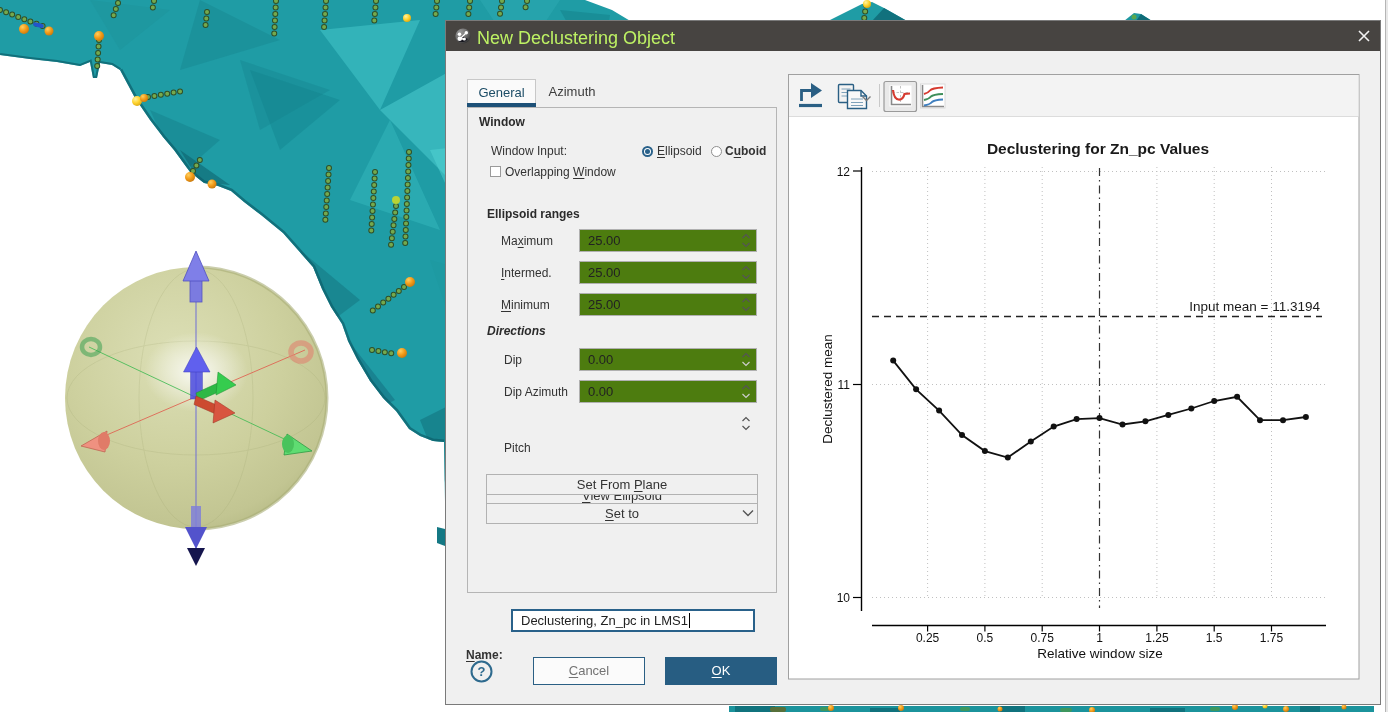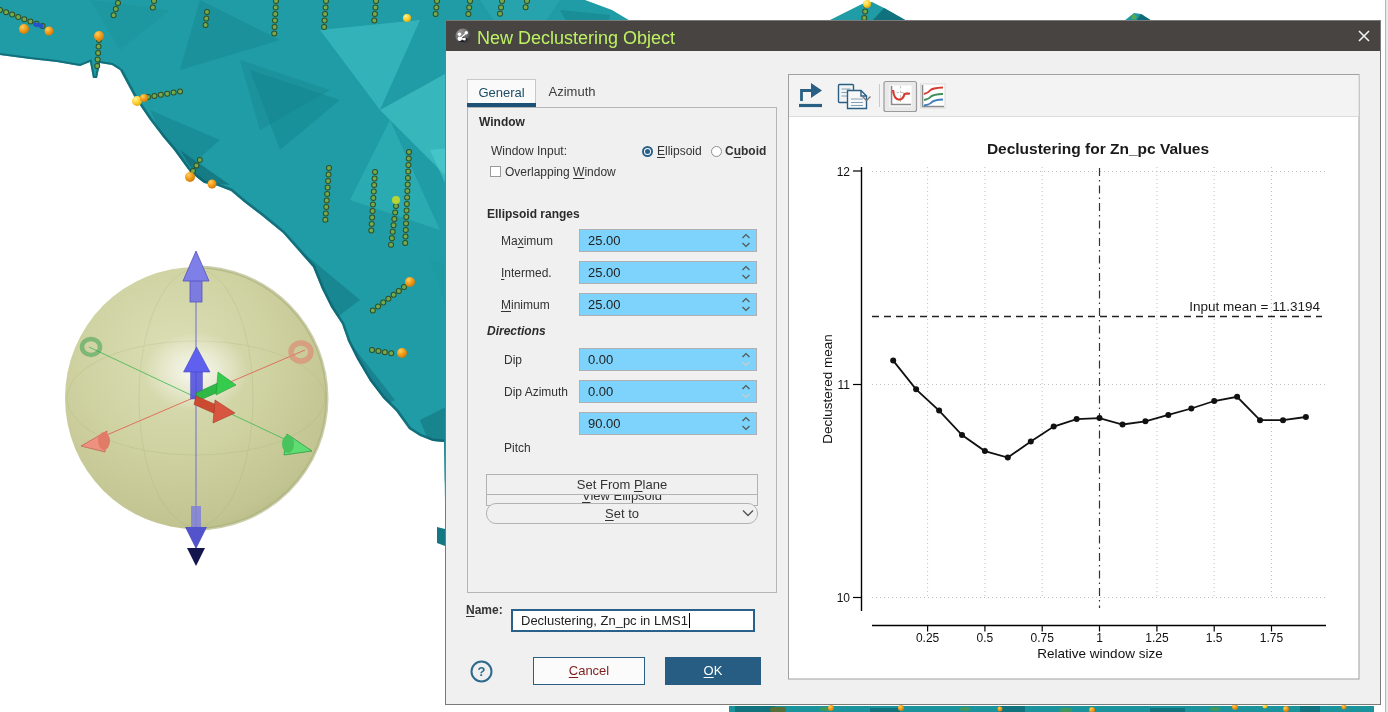--- a/index.html
+++ b/index.html
@@ -5,21 +5,21 @@
   html,body{margin:0;padding:0;width:1388px;height:712px;overflow:hidden;background:#fff;
     font-family:"Liberation Sans",sans-serif;}
   #scene{position:absolute;left:0;top:0;}
   #dlg{position:absolute;left:445px;top:20px;width:936px;height:685px;background:#f0f0f0;
     border:1px solid #7a7a7a;box-sizing:border-box;z-index:10;}
   #titlebar{position:absolute;left:0;top:0;width:100%;height:30px;background:#474441;}
   #title{position:absolute;left:31px;top:7px;color:#bef264;font-size:18px;}
   .abs{position:absolute;}
   .lbl{font-size:12px;color:#333;}
   .bold{font-weight:bold;color:#2b2b2b;}
-  .field{position:absolute;background:#7dd3fc;border:1px solid #b0b0b0;box-sizing:border-box;
+  .field{position:absolute;background:#4d7c0f;border:1px solid #b0b0b0;box-sizing:border-box;
     font-size:13px;color:#222;}
   .btn{position:absolute;background:#f0f0f0;border:1px solid #b2b2b2;box-sizing:border-box;
     font-size:13px;color:#333;text-align:center;}
   u{text-underline-offset:2px;}
 </style>
 </head>
 <body>
 <svg id="scene" width="1388" height="712" viewBox="0 0 1388 712">
 <defs>
   <radialGradient id="ball" cx="0.35" cy="0.3" r="0.9">
@@ -262,21 +262,20 @@
     <div class="abs lbl" style="left:55px;top:247px;"><u>M</u>inimum</div>
     <div class="field" style="left:133px;top:178px;width:178px;height:23px;line-height:21px;padding-left:8px;">25.00</div>
     <div class="field" style="left:133px;top:210px;width:178px;height:23px;line-height:21px;padding-left:8px;">25.00</div>
     <div class="field" style="left:133px;top:242px;width:178px;height:23px;line-height:21px;padding-left:8px;">25.00</div>
     <div class="abs lbl bold" style="left:41px;top:273px;font-style:italic;">Directions</div>
     <div class="abs lbl" style="left:58px;top:302px;">Dip</div>
     <div class="abs lbl" style="left:58px;top:334px;">Dip Azimuth</div>
     <div class="abs lbl" style="left:58px;top:366px;margin-top:24px;">Pitch</div>
     <div class="field" style="left:133px;top:297px;width:178px;height:23px;line-height:21px;padding-left:8px;">0.00</div>
     <div class="field" style="left:133px;top:329px;width:178px;height:23px;line-height:21px;padding-left:8px;">0.00</div>
-    <div class="field" style="left:133px;top:361px;width:178px;height:23px;line-height:21px;padding-left:8px;">90.00</div>
 
     <svg class="abs" style="left:292px;top:178px;" width="16" height="210" viewBox="0 0 16 210">
       <g fill="none" stroke="#555" stroke-width="1.2">
         <path d="M4.5,9 L8,5.5 L11.5,9"></path>
           <path d="M4.5,14 L8,17.5 L11.5,14"></path>
         <path d="M4.5,41 L8,37.5 L11.5,41"></path>
           <path d="M4.5,46 L8,49.5 L11.5,46"></path>
         <path d="M4.5,73 L8,69.5 L11.5,73"></path>
           <path d="M4.5,78 L8,81.5 L11.5,78"></path>
         <path d="M4.5,128 L8,124.5 L11.5,128"></path>
@@ -285,34 +284,34 @@
           <path d="M4.5,197 L8,200.5 L11.5,197"></path>
       </g>
       <g fill="none" stroke="#ccc" stroke-width="1.2">
         <path d="M4.5,133 L8,136.5 L11.5,133"></path>
         <path d="M4.5,165 L8,168.5 L11.5,165"></path>
       </g>
     </svg>
 
     <div class="btn" style="left:40px;top:393.5px;width:272px;height:21px;line-height:20px;margin-top:40px;"><u>V</u>iew Ellipsoid</div>
     <div class="btn" style="left:40px;top:422.5px;width:272px;height:21px;line-height:20px;">Set From <u>P</u>lane</div>
-    <div class="btn" style="left:40px;top:452px;width:272px;height:21px;line-height:20px;border-radius:10px;"><u>S</u>et to</div>
+    <div class="btn" style="left:40px;top:452px;width:272px;height:21px;line-height:20px;"><u>S</u>et to</div>
     <svg class="abs" style="left:296px;top:458px;" width="12" height="8" viewBox="0 0 12 8">
       <path d="M1,1.5 L6,6.5 L11,1.5" fill="none" stroke="#555" stroke-width="1.4"></path>
     </svg>
 
-    <div class="abs lbl" style="left:20px;top:552px;font-weight:bold;"><u>N</u>ame:</div>
+    <div class="abs lbl" style="left:20px;top:597px;font-weight:bold;"><u>N</u>ame:</div>
     <div class="abs" style="left:65px;top:558px;width:244px;height:22.5px;background:#fff;border:2px solid #29618a;box-sizing:border-box;font-size:13px;color:#222;line-height:19px;padding-left:8px;">Declustering, Zn_pc in LMS1<span style="border-left:1px solid #000;margin-left:1px;"></span></div>
 
     <svg class="abs" style="left:24px;top:609px;" width="23" height="23" viewBox="0 0 23 23">
       <circle cx="11.5" cy="11.5" r="10" fill="none" stroke="#2e6a8e" stroke-width="2"></circle>
       <text x="11.5" y="16.2" text-anchor="middle" font-size="13" font-weight="bold" fill="#2e6a8e" font-family="Liberation Sans">?</text>
     </svg>
-    <div class="abs" style="left:87px;top:606px;width:112px;height:28px;background:#fbfbfb;border:1.5px solid #2a5f84;box-sizing:border-box;text-align:center;line-height:25px;font-size:13px;color:#7f1d1d;"><u>C</u>ancel</div>
-    <div class="abs" style="left:219px;top:606px;width:96px;height:28px;background:#275d82;box-sizing:border-box;text-align:center;line-height:28px;font-size:13px;color:#fff;"><u>O</u>K</div>
+    <div class="abs" style="left:87px;top:606px;width:112px;height:28px;background:#fbfbfb;border:1.5px solid #2a5f84;box-sizing:border-box;text-align:center;line-height:25px;font-size:13px;color:#737373;"><u>C</u>ancel</div>
+    <div class="abs" style="left:219px;top:606px;width:112px;height:28px;background:#275d82;box-sizing:border-box;text-align:center;line-height:28px;font-size:13px;color:#fff;"><u>O</u>K</div>
   </div>
 </div>
 <svg id="chart" class="abs" style="left:788px;top:74px;z-index:20;" width="572" height="606" viewBox="788 74 572 606" font-family="Liberation Sans">
 <rect x="788.5" y="74.5" width="570.5" height="604.5" fill="#ffffff" stroke="#a0a0a0" stroke-width="1"></rect>
 <rect x="789" y="75" width="569.5" height="41" fill="#f3f3f3"></rect>
 <line x1="789" y1="116.5" x2="1358.5" y2="116.5" stroke="#dcdcdc" stroke-width="1"></line>
 
 <g stroke="#2a5f84" fill="none">
   <path d="M799,105.5 L822,105.5" stroke-width="3.2"></path>
   <path d="M801.5,101 L801.5,90.5 L812,90.5" stroke-width="2.8"></path>

